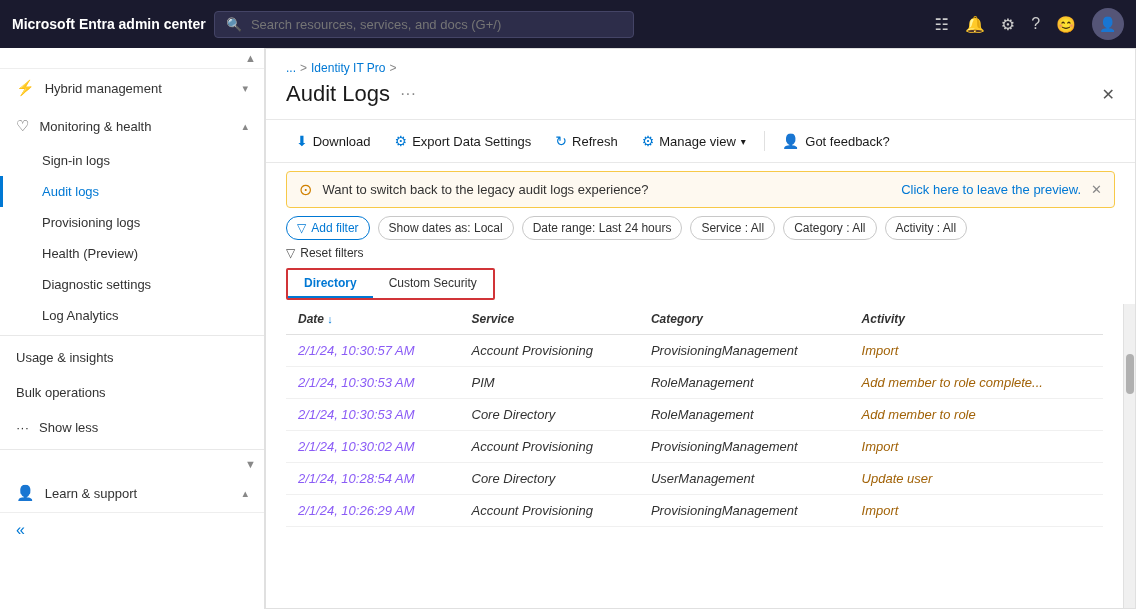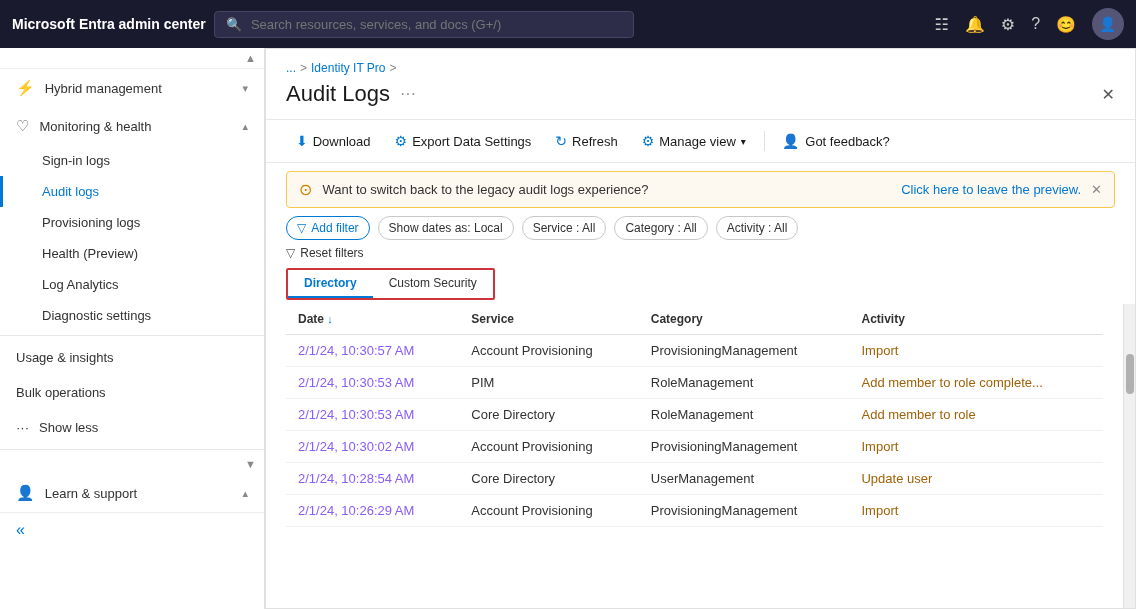--- a/index.html
+++ b/index.html
@@ -291,20 +291,21 @@
 
     
     .table-wrapper {
       flex: 1;
       overflow-y: auto;
       padding: 0 20px;
     }
     table {
       width: 100%;
       border-collapse: collapse;
+      font-style: italic;
     }
     thead tr {
       border-bottom: 1px solid #e0e0e0;
     }
     th {
       text-align: left;
       padding: 8px 12px;
       font-size: 12px;
       font-weight: 600;
       color: #323232;
@@ -388,24 +389,24 @@
     <div class="sidebar-sub-item active">
       <span>Audit logs</span>
     </div>
     <div class="sidebar-sub-item">
       <span>Provisioning logs</span>
     </div>
     <div class="sidebar-sub-item">
       <span>Health (Preview)</span>
     </div>
     <div class="sidebar-sub-item">
+      <span>Diagnostic settings</span>
+    </div>
+    <div class="sidebar-sub-item">
       <span>Log Analytics</span>
-    </div>
-    <div class="sidebar-sub-item">
-      <span>Diagnostic settings</span>
     </div>
 
     <div class="sidebar-divider"></div>
 
     <div class="sidebar-item">
       <span>Usage &amp; insights</span>
     </div>
 
     <div class="sidebar-item">
       <span>Bulk operations</span>
@@ -483,20 +484,23 @@
       </div>
 
       <div class="filters-area">
         <div class="filter-chips">
           <div class="chip add-filter">
             <span class="chip-icon">▽</span>
             <span>Add filter</span>
           </div>
           <div class="chip">
             <span>Show dates as: Local</span>
+          </div>
+          <div class="chip">
+            <span>Date range: Last 24 hours</span>
           </div>
           <div class="chip">
             <span>Service : All</span>
           </div>
           <div class="chip">
             <span>Category : All</span>
           </div>
           <div class="chip">
             <span>Activity : All</span>
           </div>

